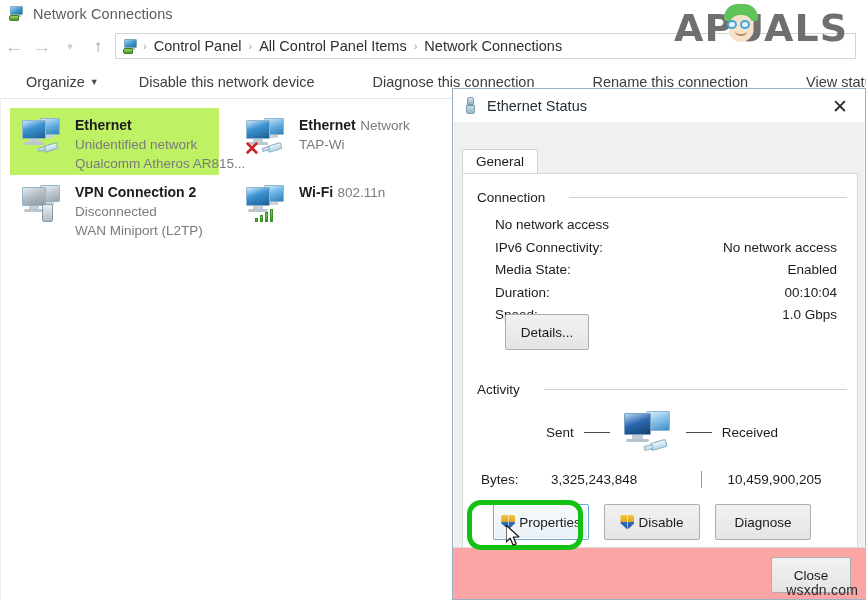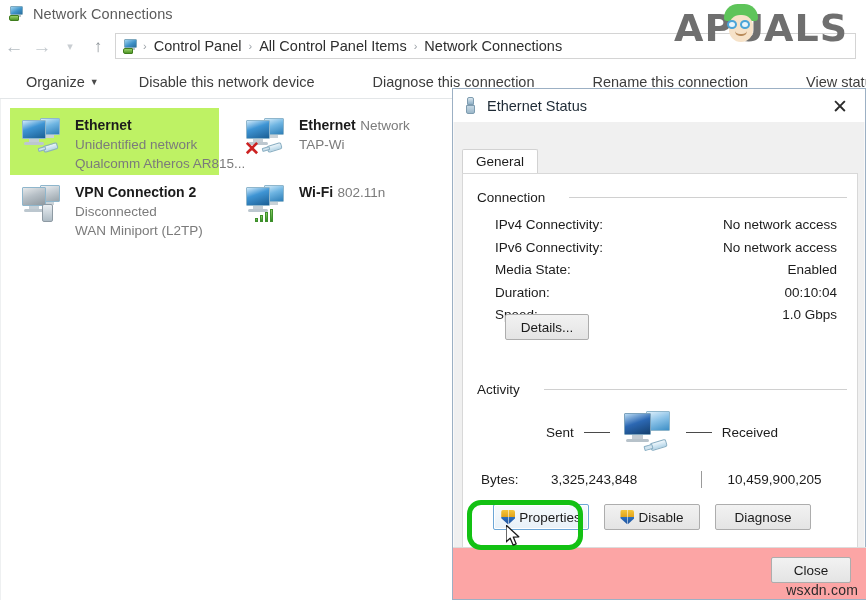--- a/index.html
+++ b/index.html
@@ -401,21 +401,21 @@
     color: #1a1a1a;
     background: linear-gradient(180deg,#f2f2f2,#e4e4e4);
     border: 1px solid #adadad;
     border-radius: 2px;
     padding: 4px 0;
     text-align: center;
     display: flex;
     align-items: center;
     justify-content: center;
     gap: 4px;
-    height: 26px;
+    height: 36px;
   }
   .btn.details { position: absolute; left: 42px; top: 140px; width: 84px; }
 
   .activity-wrap { position: absolute; left: 14px; top: 208px; width: 370px; }
 
   .act-row {
     display: flex;
     align-items: center;
     justify-content: center;
     margin-top: 12px;
@@ -682,21 +682,20 @@
 
       <div class="tab-panel">
 
         <div class="group" style="top:16px;">
           <div class="group-head">
             <span>Connection</span>
             <span class="rule"></span>
           </div>
           <div class="kv-rows">
             <div class="kv">
-              <span class="k">IPv4 Connectivity:</span>
               <span class="v">No network access</span>
             </div>
             <div class="kv">
               <span class="k">IPv6 Connectivity:</span>
               <span class="v">No network access</span>
             </div>
             <div class="kv">
               <span class="k">Media State:</span>
               <span class="v">Enabled</span>
             </div>

